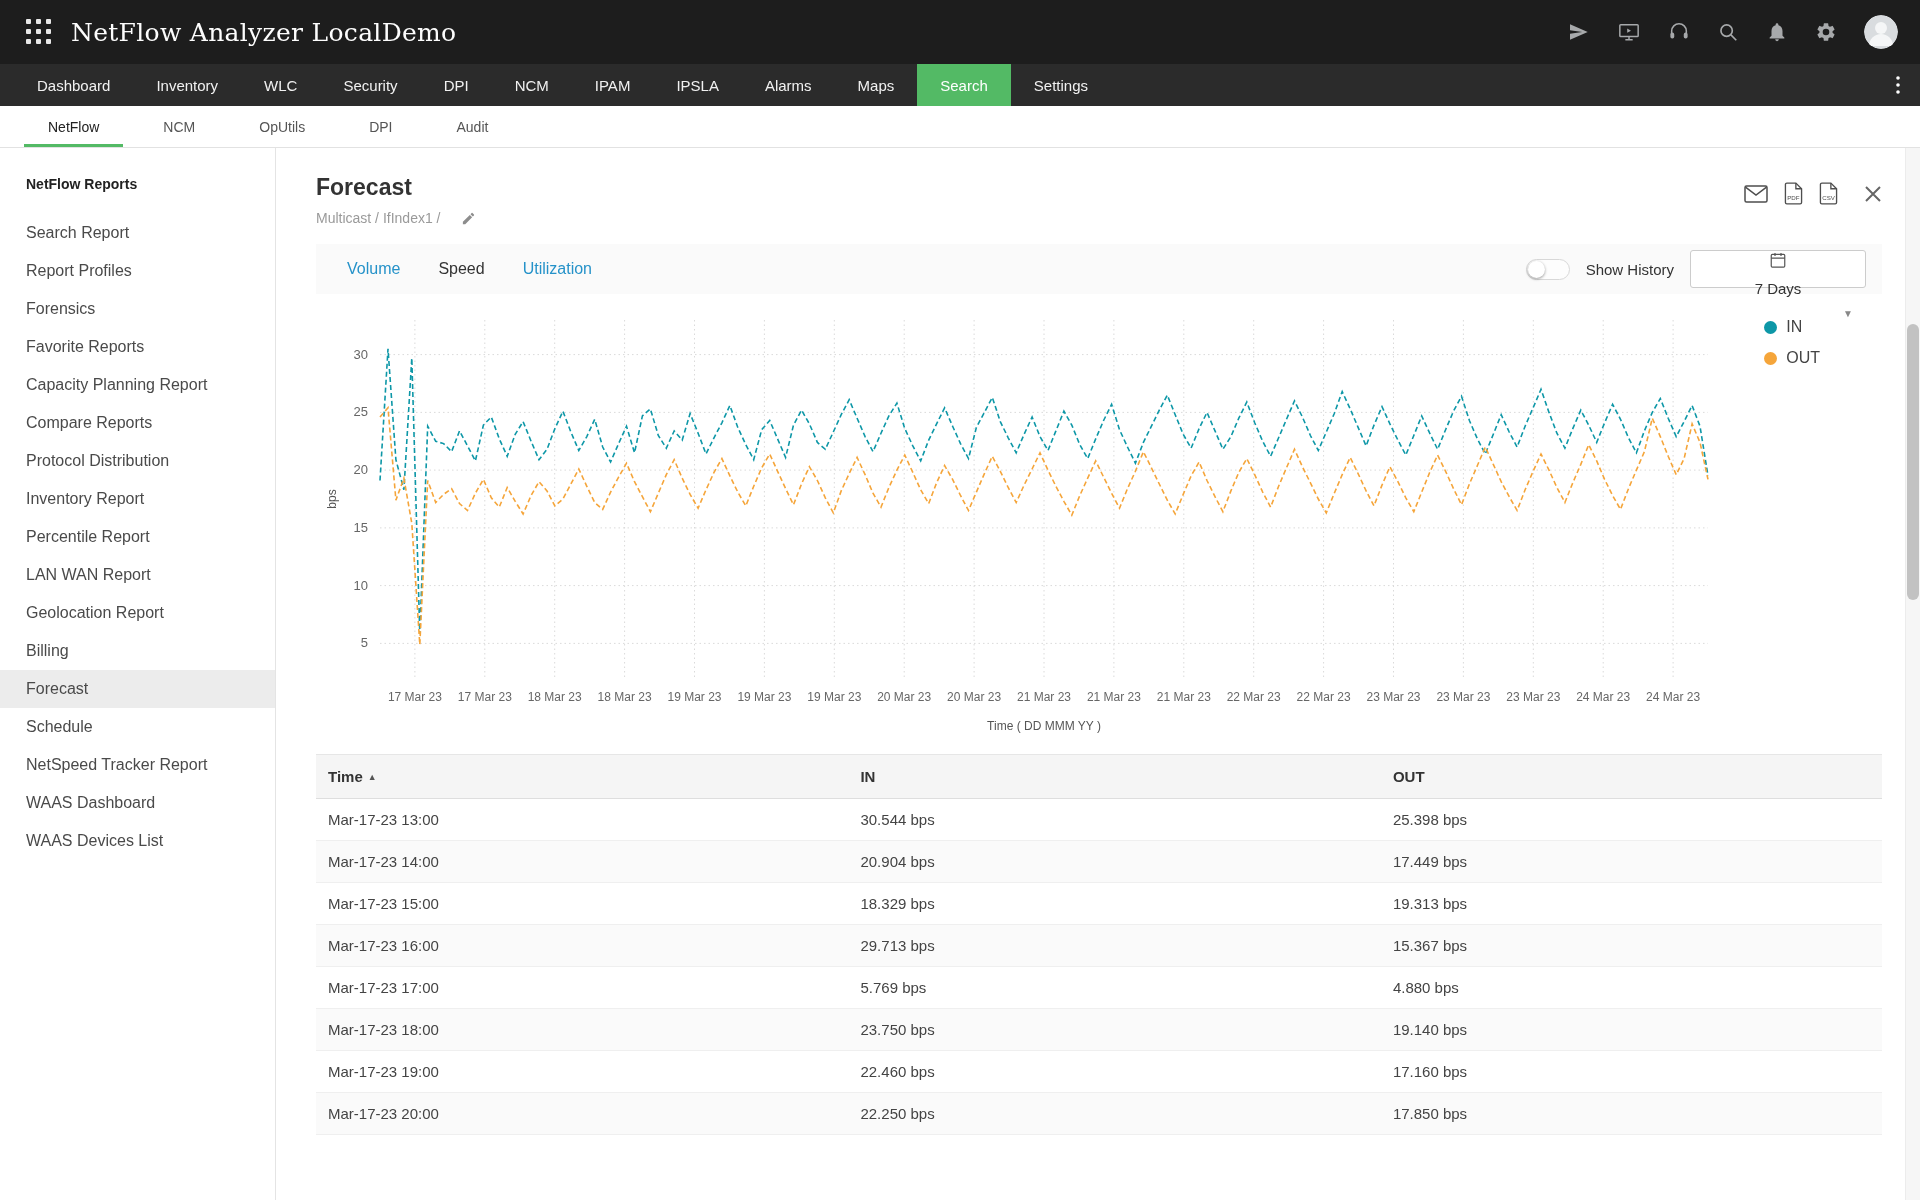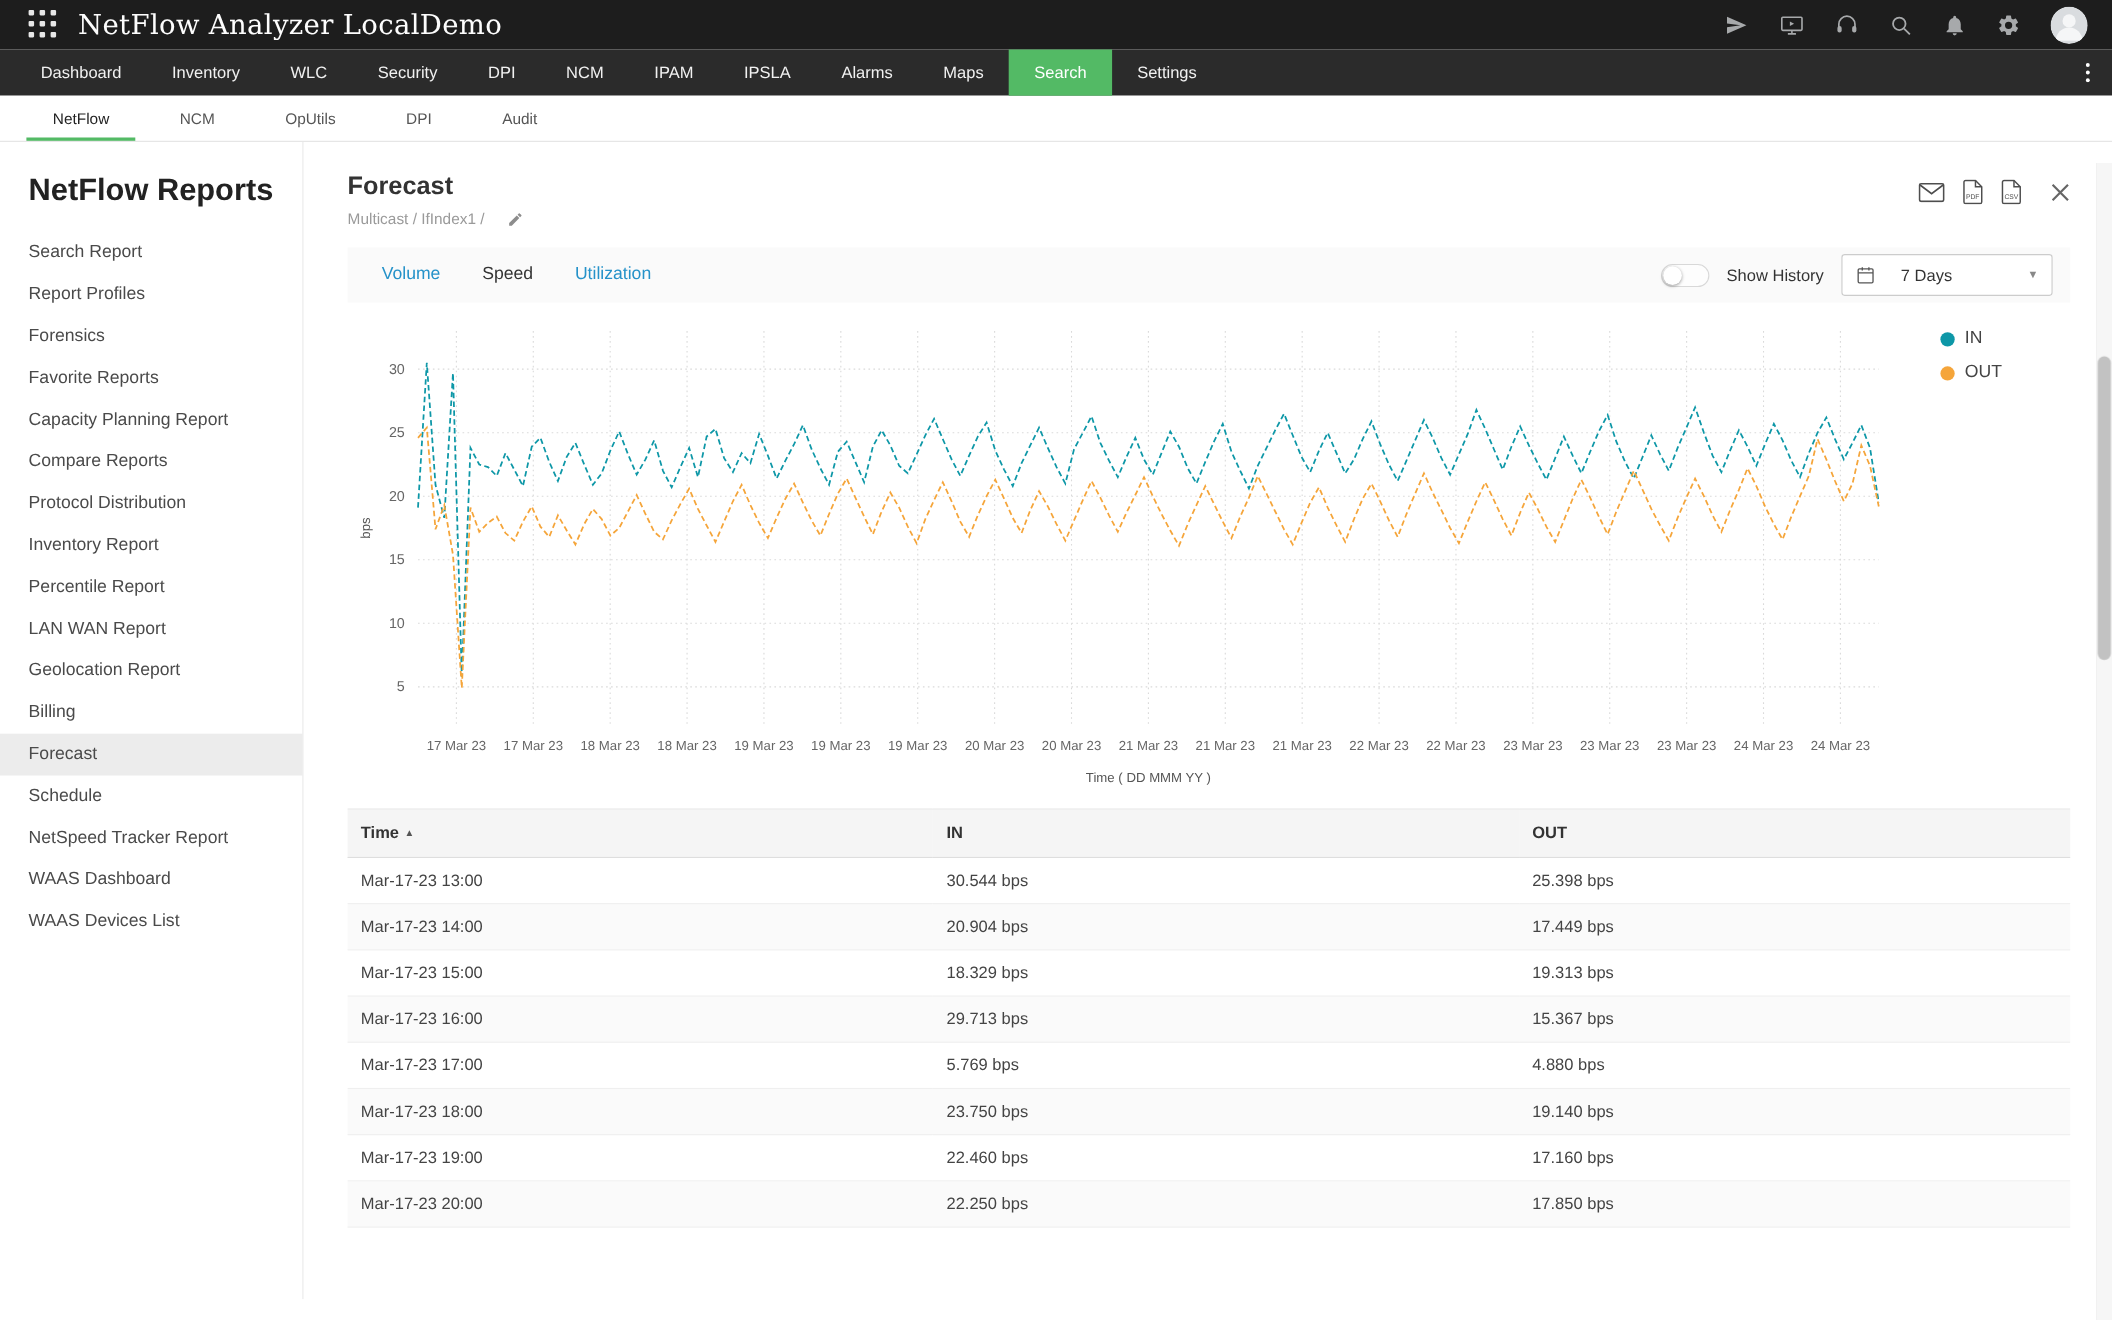--- a/index.html
+++ b/index.html
@@ -1,20 +1,20 @@
 <!DOCTYPE html>
 <html style="--accent: #53ba65; --link: #2592c9;"><head>
 <meta charset="utf-8">
 <style>
   * { margin:0; padding:0; box-sizing:border-box; }
   html,body { width:1920px; height:1200px; overflow:hidden; background:#fff;
               font-family:"Liberation Sans", sans-serif; }
 
   
-  .app-header { height:45px; background:#1d1d1d; display:flex; align-items:center; padding:0 22px; }
+  .app-header { height:64px; background:#1d1d1d; display:flex; align-items:center; padding:0 22px; }
   .grid-icon { width:27px; height:27px; display:grid; grid-template-columns:repeat(3,1fr); gap:3px; margin:0 18px 0 4px; cursor:pointer; }
   .grid-icon span { width:5px; height:5px; background:#e8e8e8; border-radius:1px; }
   .brand { font-family:"DejaVu Serif", serif; color:#fdfdfd; font-size:25px; letter-spacing:.3px; }
   .header-icons { margin-left:auto; display:flex; align-items:center; gap:27px; color:#a7a9ab; }
   .hicon { display:flex; align-items:center; cursor:pointer; }
   .avatar { width:34px; height:34px; border-radius:50%; overflow:hidden; cursor:pointer; }
 
   
   .main-nav { height:42px; background:#2b2b2b; display:flex; align-items:stretch; padding-left:14px; }
   .nav-items { display:flex; align-items:stretch; }
@@ -24,21 +24,21 @@
 
   
   .sub-nav { height:42px; background:#fff; border-bottom:1px solid #e2e2e2; display:flex; padding-left:16px; }
   .subnav-item { display:flex; align-items:center; padding:0 32px; font-size:14px; color:#555; position:relative; cursor:pointer; }
   .subnav-item.active { color:#222; }
   .subnav-item.active::after { content:""; position:absolute; left:8px; right:8px; bottom:0; height:3px; background:var(--accent,#53ba65); }
 
   
   .layout { display:flex; height:1052px; }
   .sidebar { width:276px; flex-shrink:0; border-right:1px solid #e4e4e4; padding-top:28px; background:#fff; }
-  .sidebar-title { font-size:28px; font-weight:bold; color:#222; padding:0 26px 22px; }
+  .sidebar-title { font-size:14px; font-weight:bold; color:#222; padding:0 26px 22px; }
   .sidebar-item { padding:10px 26px; font-size:16px; color:#4a4a4a; cursor:pointer; white-space:nowrap; }
   .sidebar-item.active { background:#ececec; }
 
   .content { flex:1; padding:26px 38px 0 40px; position:relative; background:#fff; }
 
   
   .report-head { display:flex; justify-content:space-between; align-items:flex-start; }
   .report-title { font-size:23px; font-weight:bold; color:#333; }
   .breadcrumb { margin-top:9px; font-size:14px; color:#9a9a9a; display:flex; align-items:center; gap:20px; }
   .export-icons { display:flex; align-items:center; gap:16px; color:#4e4e4e; margin-top:8px; }
@@ -47,22 +47,22 @@
 
   
   .tab-strip { margin-top:18px; height:50px; background:#fafafa; display:flex; align-items:center; padding:0 12px; }
   .rtabs { display:flex; align-items:center; }
   .rtab { padding:0 19px; font-size:16px; color:var(--link,#2592c9); cursor:pointer; }
   .rtab.active { color:#333; }
   .strip-right { margin-left:auto; display:flex; align-items:center; gap:16px; padding-right:4px; }
   .toggle { width:44px; height:21px; border-radius:11px; background:#fdfdfd; border:1px solid #d8d8d8; position:relative; cursor:pointer; }
   .toggle .knob { position:absolute; left:1px; top:1px; width:17px; height:17px; border-radius:50%; background:#fff; box-shadow:0 1px 3px rgba(0,0,0,.4); }
   .toggle-label { font-size:15px; color:#333; }
-  .period-select { width:192px; height:38px; background:#fff; border:1px solid #ccc; border-radius:3px;
-                   display:flex; align-items:center; gap:23px; padding:0 12px; font-size:15px; color:#333; cursor:pointer; }
+  .period-select { width:176px; height:38px; background:#fff; border:1px solid #ccc; border-radius:3px;
+                   display:flex; align-items:center; gap:11px; padding:0 12px; font-size:15px; color:#333; cursor:pointer;flex-direction:column; }
   .period-caret { margin-left:auto; font-size:10px; color:#888; }
 
   
   .chart-block { position:relative; margin-top:14px; }
   .chart-svg { display:block; }
   .chart-svg .grid { stroke:#dadada; stroke-width:1; stroke-dasharray:1.5 3; }
   .chart-svg text { font-family:"Liberation Sans", sans-serif; }
   .chart-svg .ytick { font-size:13px; fill:#666; }
   .chart-svg .xtick { font-size:12px; fill:#666; }
   .chart-svg .axis-label { font-size:12px; fill:#555; }

